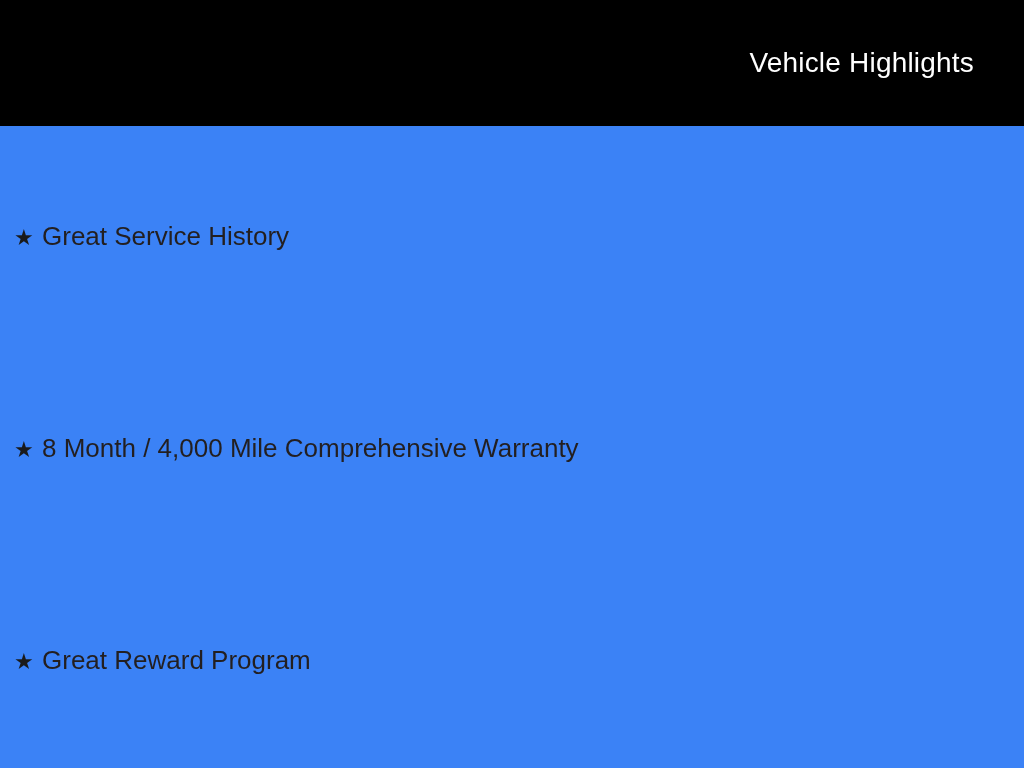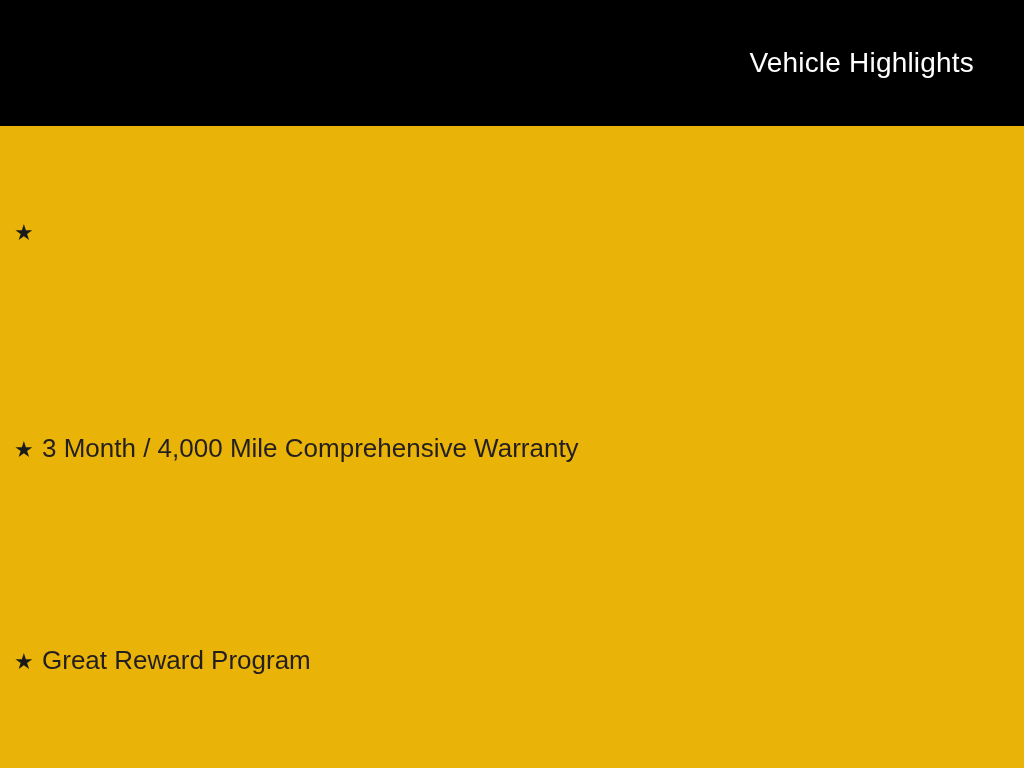--- a/index.html
+++ b/index.html
@@ -10,21 +10,21 @@
   body {
     width: 1024px;
     height: 768px;
     font-family: "Liberation Sans", sans-serif;
     overflow: hidden;
   }
   .page {
     position: relative;
     width: 1024px;
     height: 768px;
-    background: #eab308;
+    background: #3b82f6;
   }
   .header-bar {
     position: absolute;
     left: 0;
     top: 0;
     width: 1024px;
     height: 126px;
     background: #000000;
   }
   .header-title {
@@ -82,25 +82,26 @@
 <div class="page">
 
   <div class="header-bar">
     <div class="header-title">Vehicle Highlights</div>
   </div>
 
   <ul class="highlights">
 
     <li class="highlight-row">
       <span class="bullet-star">★</span>
+      <span class="highlight-text">Great Service History</span>
     </li>
 
     <li class="highlight-row">
       <span class="bullet-star">★</span>
-      <span class="highlight-text">3 Month / 4,000 Mile Comprehensive Warranty</span>
+      <span class="highlight-text">8 Month / 4,000 Mile Comprehensive Warranty</span>
     </li>
 
     <li class="highlight-row">
       <span class="bullet-star">★</span>
       <span class="highlight-text">Great Reward Program</span>
     </li>
 
   </ul>
 
 </div>

